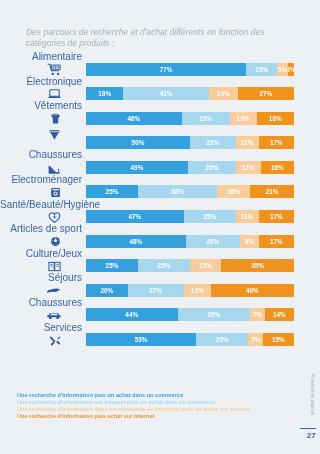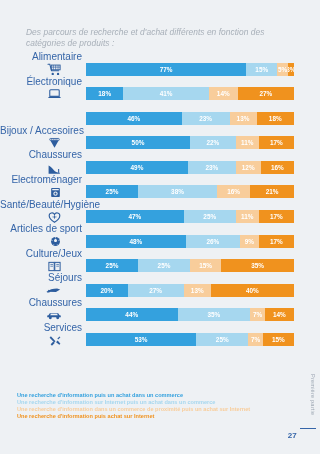--- a/index.html
+++ b/index.html
@@ -135,21 +135,21 @@
   #page-rule {
     position: absolute;
     right: 4px;
     top: 428px;
     width: 16px;
     height: 1px;
     background: #3565a8;
   }
   #page-number {
     position: absolute;
-    right: 23px;
+    right: 4px;
     top: 431px;
     font-size: 8px;
     color: #3565a8;
     font-weight: bold;
     letter-spacing: 0.2px;
   }
 </style>
 </head>
 <body>
 
@@ -185,30 +185,36 @@
             </svg></span>
         </div>
         <div class="bar">
           <div class="seg s0" style="width: 18%;">18%</div>
           <div class="seg s1" style="width: 41%;">41%</div>
           <div class="seg s2" style="width: 14%;">14%</div>
           <div class="seg s3" style="width: 27%;">27%</div>
         </div>
       </div>
       <div class="row">
+        <div class="row-label-wrap">
+          <span class="row-label">Vêtements</span>
+          <span class="row-icon"><svg width="13" height="13" viewBox="0 0 24 22">
+              <path d="M9 2h6l5 3-1.5 4H17v11H7V9H5.5L4 5z" fill="#2d5d9e"></path>
+              <path d="M9 2c0 1.8 1.3 3 3 3s3-1.2 3-3" fill="none" stroke="#eef1f4" stroke-width="1.2"></path>
+            </svg></span>
+        </div>
         <div class="bar">
           <div class="seg s0" style="width: 46%;">46%</div>
           <div class="seg s1" style="width: 23%;">23%</div>
           <div class="seg s2" style="width: 13%;">13%</div>
           <div class="seg s3" style="width: 18%;">18%</div>
         </div>
       </div>
       <div class="row">
         <div class="row-label-wrap">
-          <span class="row-label">Bijoux / Accesoires</span>
           <span class="row-icon"><svg width="15" height="13" viewBox="0 0 24 22">
               <path d="M5 6h14l-7 12z" fill="#2d5d9e"></path>
               <rect x="4" y="2.5" width="16" height="3.2" rx="1" fill="none" stroke="#2d5d9e" stroke-width="1.4"></rect>
               <path d="M7 2.5v3.2M10 2.5v3.2M13 2.5v3.2M16 2.5v3.2" stroke="#2d5d9e" stroke-width="0.9"></path>
             </svg></span>
         </div>
         <div class="bar">
           <div class="seg s0" style="width: 50%;">50%</div>
           <div class="seg s1" style="width: 22%;">22%</div>
           <div class="seg s2" style="width: 11%;">11%</div>

